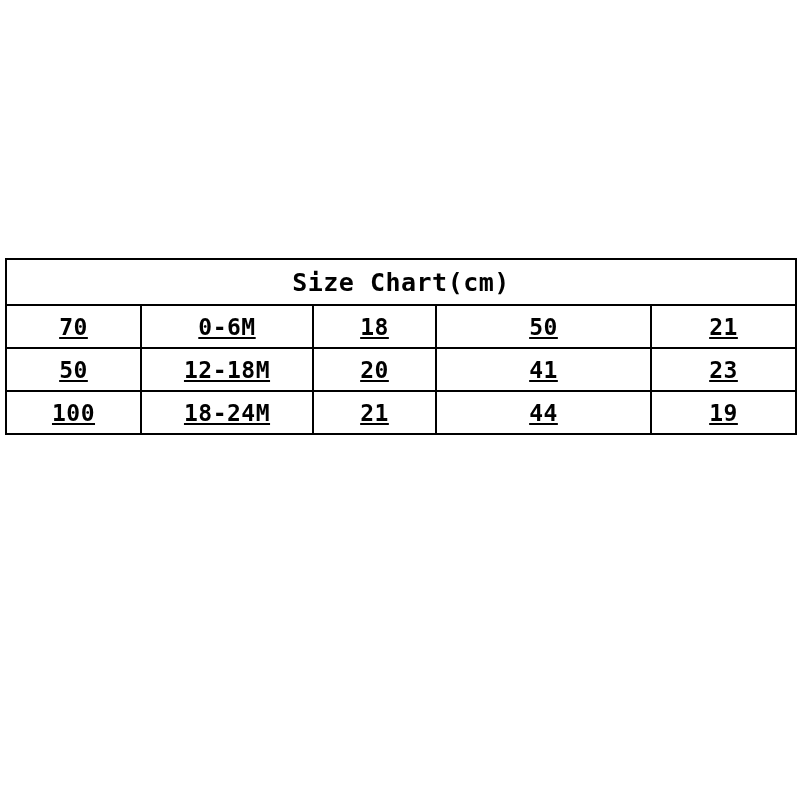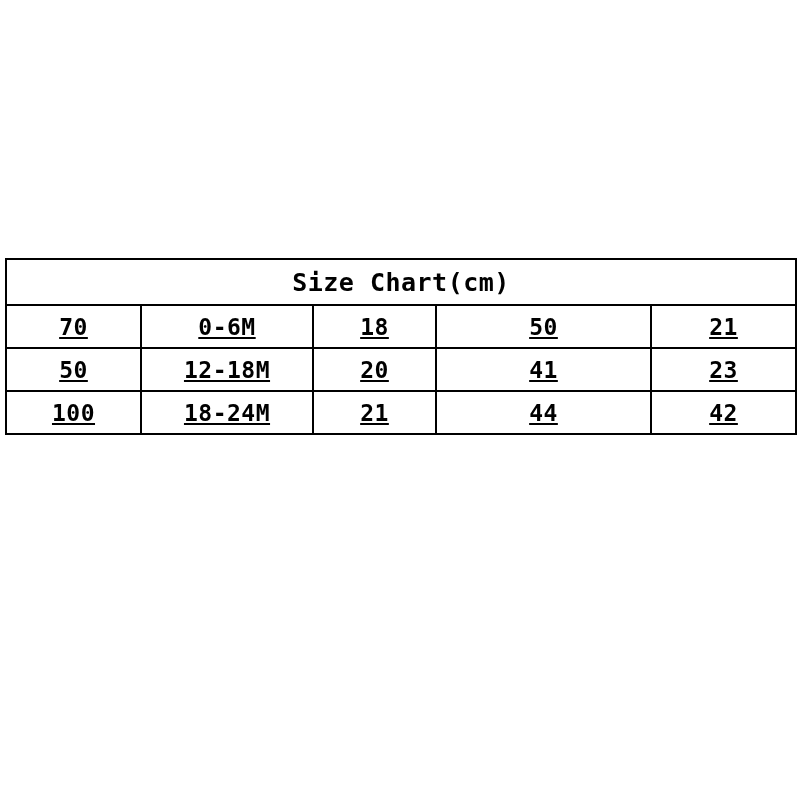--- a/index.html
+++ b/index.html
@@ -91,18 +91,18 @@
           <td>12-18M</td>
           <td>20</td>
           <td>41</td>
           <td>23</td>
         </tr>
         <tr class="body-row">
           <td>100</td>
           <td>18-24M</td>
           <td>21</td>
           <td>44</td>
-          <td>42</td>
+          <td>19</td>
         </tr>
       </tbody>
     </table>
   </div>
 </div>
 
 </body></html>

